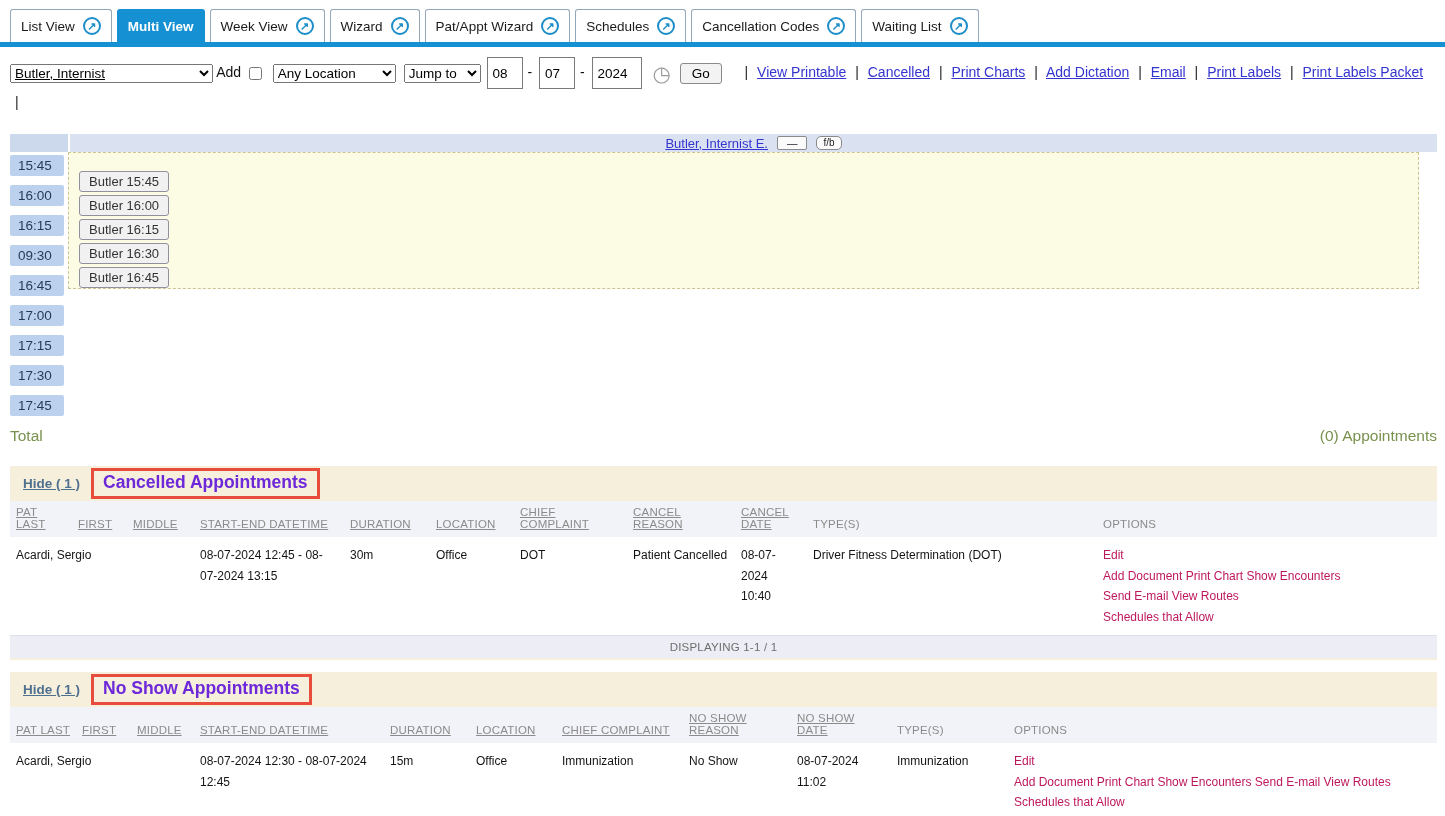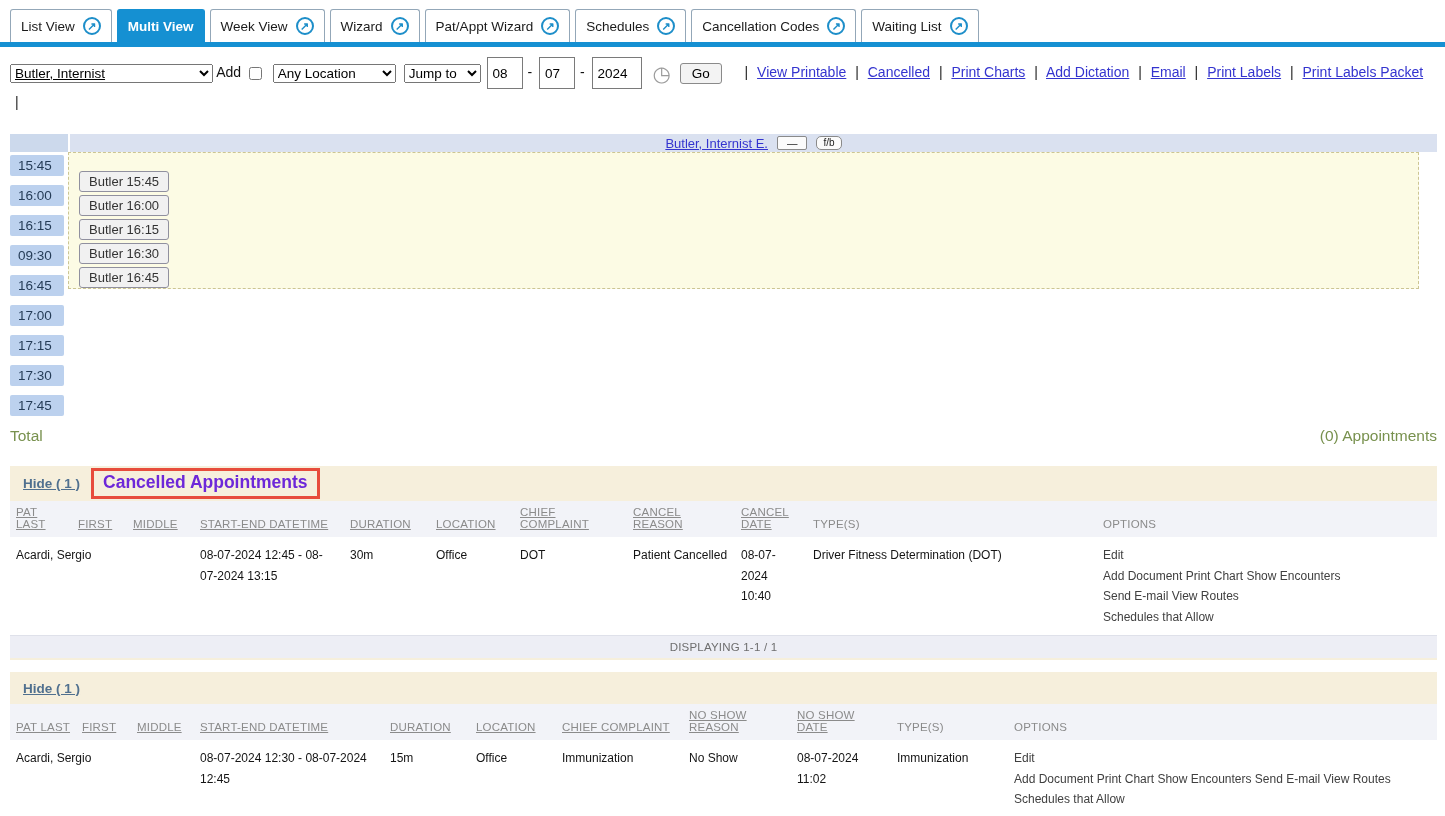--- a/index.html
+++ b/index.html
@@ -94,21 +94,21 @@
     padding:5px 6px 7px; font-size:11.5px; color:#8b8b8b; letter-spacing:.2px;
   }
   .appt-table thead a { color:#8b8b8b; text-decoration:underline; }
   .appt-table thead .plain { color:#8b8b8b; text-decoration:none; }
   .appt-table tbody td { vertical-align:top; padding:8px 6px; font-size:12px; color:#141414; line-height:20.5px; overflow:visible; }
   .nowrap { white-space:nowrap; }
   .appt-table tfoot td {
     background:#edeef5; border-top:1px solid #dfe1ea; text-align:center;
     font-size:11.5px; color:#6e6e6e; padding:5px; letter-spacing:.2px;
   }
-  .opt-link { color:#404040; text-decoration:none; }
+  .opt-link { color:#be185d; text-decoration:none; }
 </style>
 </head>
 <body>
 
 <div class="tabbar">
   <div class="tab">
     <span>List View</span>
     <span class="popout">↗</span>
   </div>
   <div class="tab active">
@@ -299,20 +299,21 @@
       <tr>
         <td colspan="11">DISPLAYING 1-1 / 1</td>
       </tr>
     </tfoot>
   </table>
 </div>
 
 <div class="section noshow">
   <div class="section-head">
     <a class="hide-link">Hide ( 1 )</a>
+    <span class="section-title">No Show Appointments</span>
   </div>
   <table class="appt-table">
     <colgroup>
       <col style="width:66px">
         <col style="width:55px">
         <col style="width:63px">
         <col style="width:190px">
       <col style="width:86px">
         <col style="width:86px">
         <col style="width:127px">

